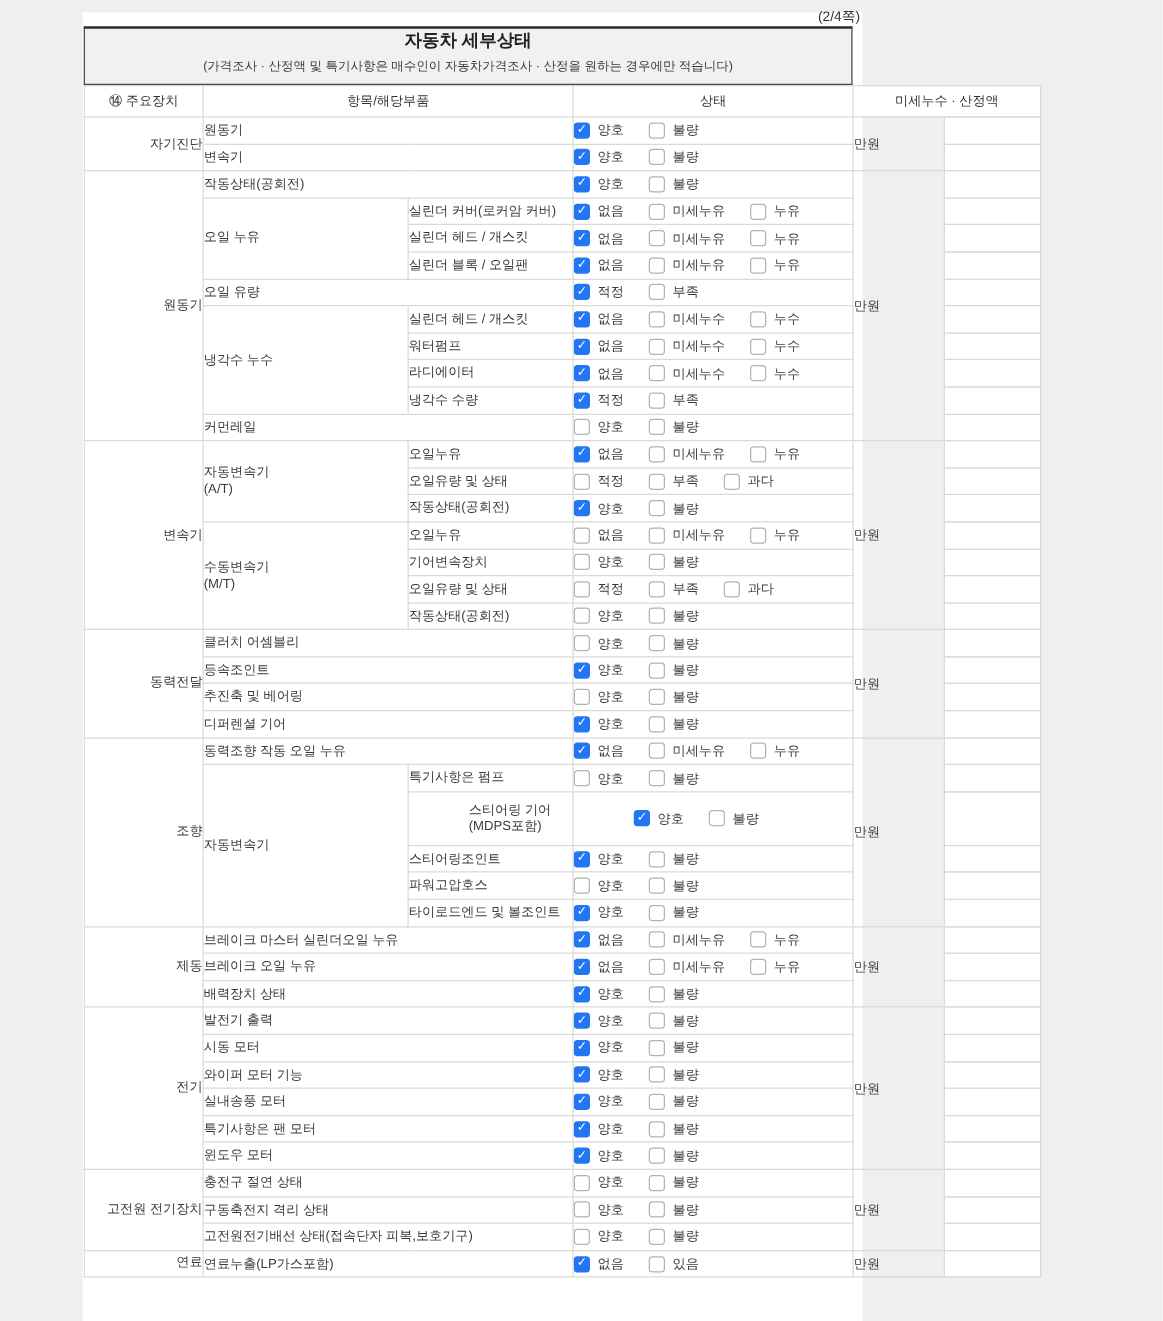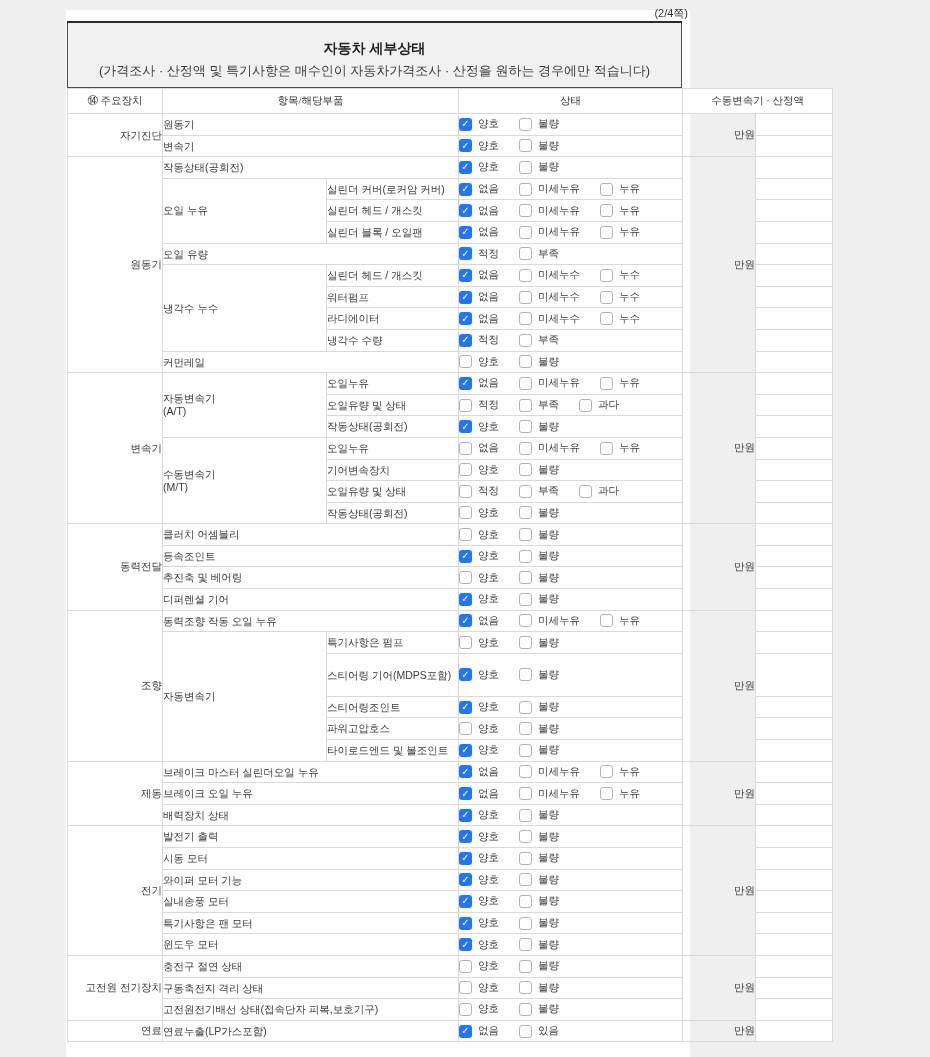--- a/index.html
+++ b/index.html
@@ -19,57 +19,57 @@
   .page-indicator{
     position:absolute;top:-4px;right:2px;
     font-size:11px;color:#333;white-space:nowrap;
   }
   .title-block{
     margin:11px 8px 0 1px;
     background:#f1f1f1;
     border:1px solid #4a4a4a;
     border-top:2px solid #2b2b2b;
     text-align:center;
-    padding:17px 0 7px 0;
+    padding:1px 0 7px 0;
   }
   .title{font-size:14px;font-weight:bold;color:#222;}
-  .subtitle{font-size:13px;margin-top:4px;color:#3a3a3a;}
+  .subtitle{font-size:10px;margin-top:4px;color:#3a3a3a;}
   table.form{
     margin-left:1px;
     width:765px;
     border-collapse:collapse;
     table-layout:fixed;
   }
   table.form th, table.form td{
     border:1px solid #d9d9d9;
     font-size:10.5px;
     font-weight:normal;
     padding:0;
     vertical-align:middle;
     overflow:hidden;
   }
-  thead th{height:24px;text-align:center;font-size:11px;color:#333;background:#fff;font-family:Liberation Serif, serif;}
+  thead th{height:24px;text-align:center;font-size:11px;color:#333;background:#fff;}
   tbody td{height:20.6px;}
-  tr.tall td{height:42px;}
+  tr.tall td{height:42px;padding-left:48px;}
   .device-cell{text-align:right;line-height:1.25;}
   .item-cell,.part-cell,.subgroup-cell{padding-left:7px;line-height:1.2;}
   .subgroup-cell{white-space:pre-line;}
   .status-cell{padding-left:14px;}
   .opts{display:flex;align-items:center;}
   .option{display:flex;align-items:center;margin-right:20px;}
   .checkbox{
     width:13px;height:13px;border-radius:3px;box-sizing:border-box;
     border:1.5px solid #b3b3b3;background:#fff;
     display:flex;align-items:center;justify-content:center;
     margin-right:6px;flex:0 0 auto;
   }
   .checkbox.checked{border:none;background:#2276f3;}
   .check-glyph{color:#fff;font-size:10px;font-weight:bold;line-height:1;}
   .opt-label{white-space:nowrap;}
-  .price-cell{text-align:right;padding-right:4px;}
+  .price-cell{padding-right:4px;}
   .amount-cell{background:#fff;}
 </style>
 </head>
 <body>
 
 <div class="content">
   <div class="page-indicator">(2/4쪽)</div>
 
   <div class="title-block">
     <div class="title">자동차 세부상태</div>
@@ -83,21 +83,21 @@
         <col style="width:132px">
       <col style="width:224px">
         <col style="width:73px">
         <col style="width:77px">
     </colgroup>
     <thead>
       <tr>
         <th>⑭ 주요장치</th>
         <th colspan="2">항목/해당부품</th>
         <th>상태</th>
-        <th colspan="2">수동변속기 · 산정액</th>
+        <th colspan="2">미세누수 · 산정액</th>
       </tr>
     </thead>
     <tbody id="table-body">
         <tr>
           <td class="device-cell" rowspan="2">자기진단</td>
           <td class="item-cell" colspan="2">원동기</td>
           <td class="status-cell">
             <div class="opts">
               <div class="option">
                 <span class="checkbox checked">

